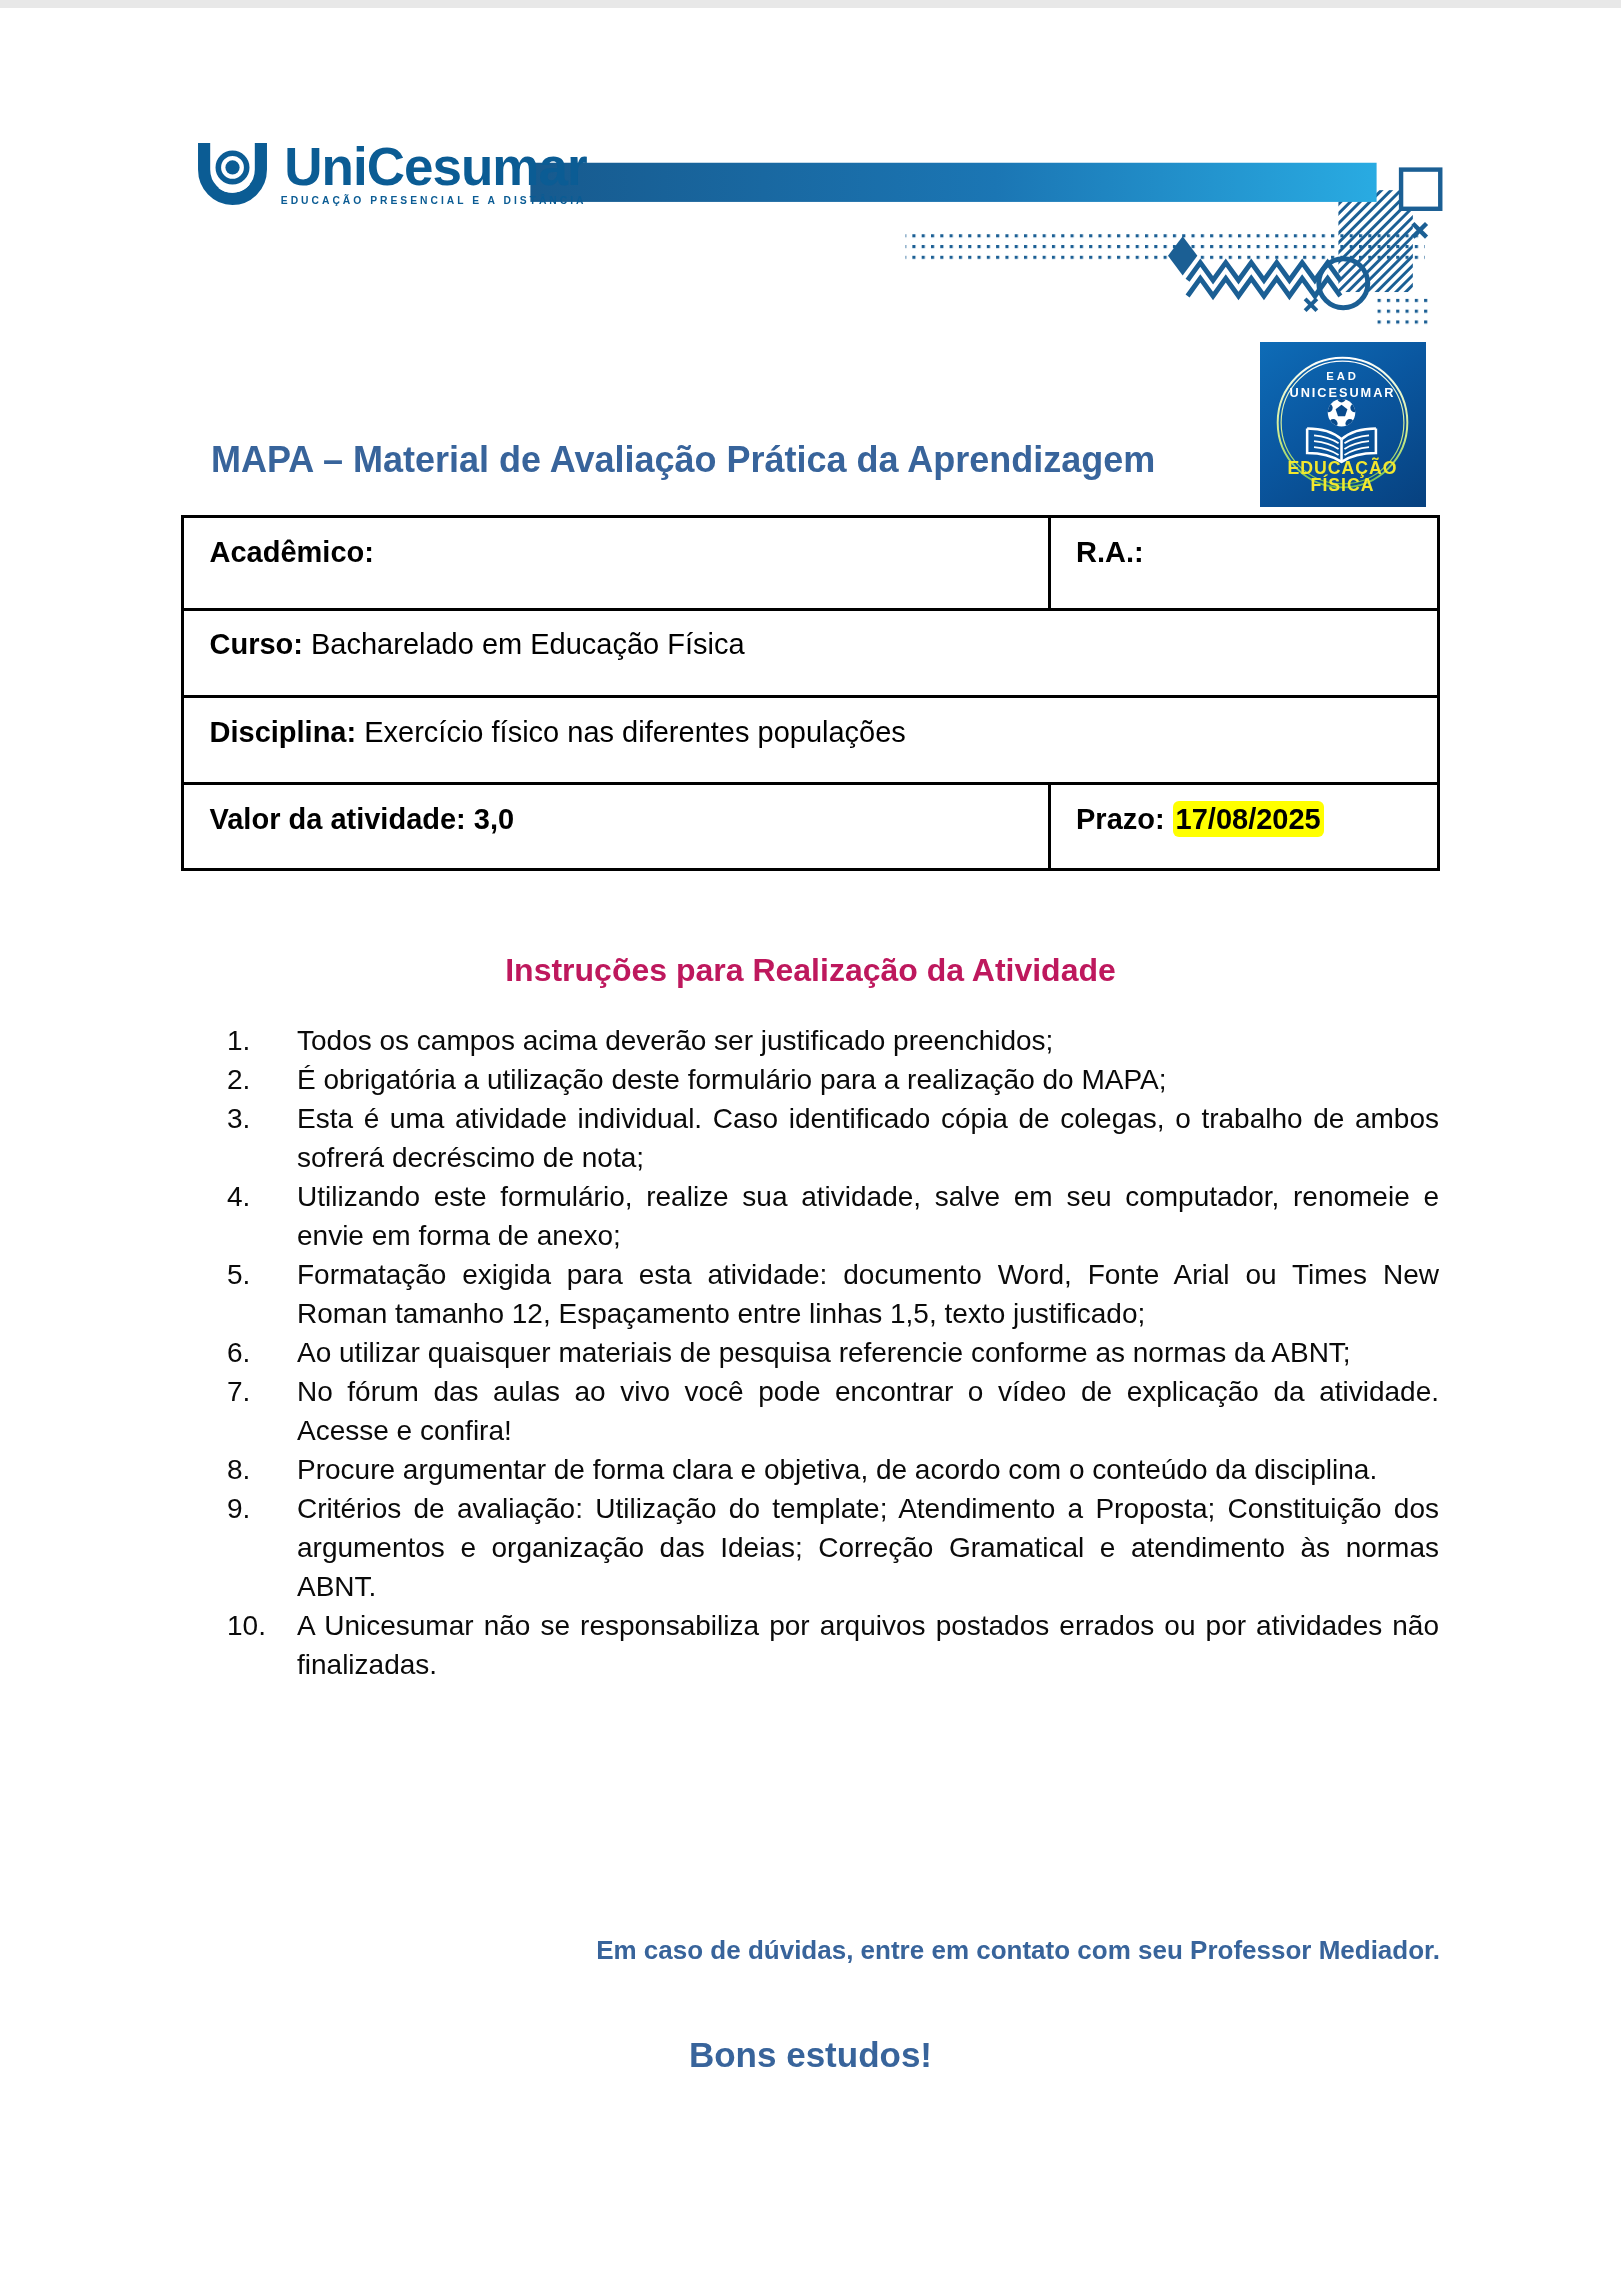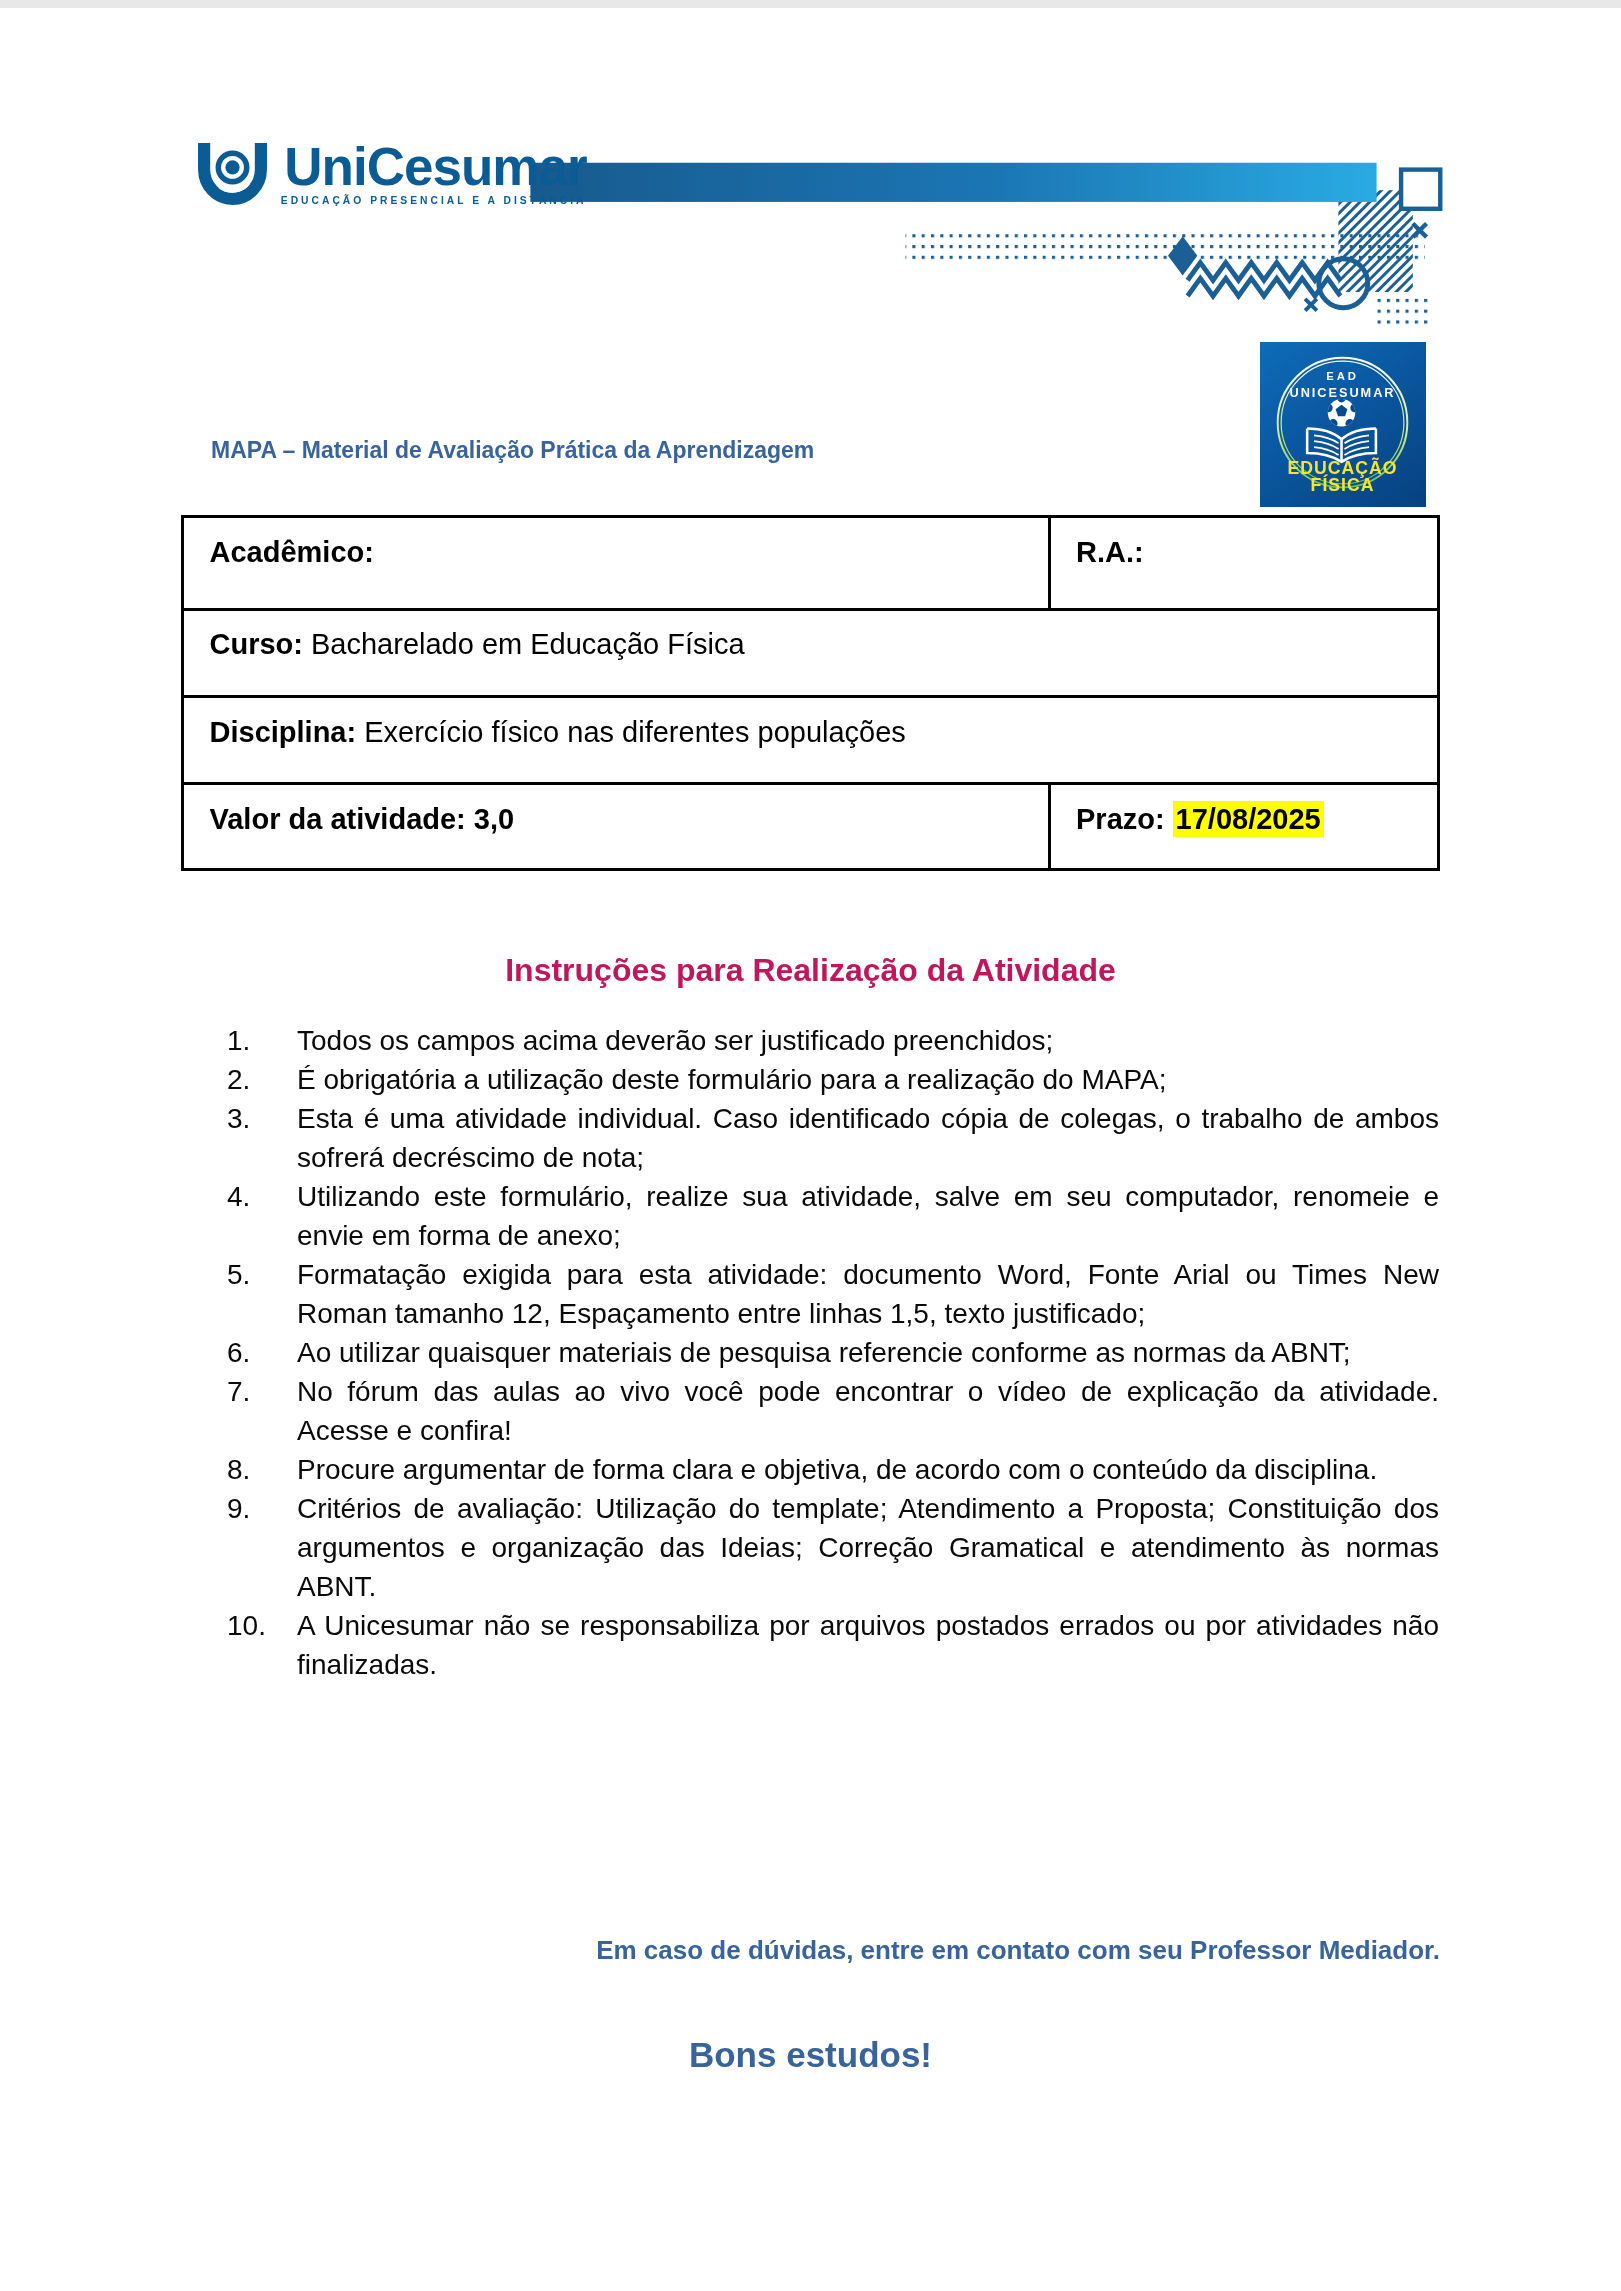--- a/index.html
+++ b/index.html
@@ -12,32 +12,32 @@
   .logo-name{font-size:53px;font-weight:bold;color:#0b5c94;letter-spacing:-1px;line-height:51px;}
   .logo-tagline{font-size:10.3px;font-weight:bold;color:#0b5c94;letter-spacing:3px;margin-top:2.9px;white-space:nowrap;}
   .deco-svg{position:absolute;left:0;top:0;pointer-events:none;}
 
   
   .badge{position:absolute;left:1260px;top:334px;width:166px;height:165px;
          background:linear-gradient(145deg,#0e6cb7 0%,#0a57a0 45%,#07417f 100%);}
   .badge svg{display:block;}
 
   
-  .doc-title{position:absolute;left:211px;top:406px;font-size:23px;font-weight:bold;color:#38649b;line-height:43px;}
+  .doc-title{position:absolute;left:211px;top:406px;font-size:36px;font-weight:bold;color:#38649b;line-height:43px;}
 
   
   .info-table{position:absolute;left:181px;top:507px;width:1259px;border-collapse:collapse;table-layout:fixed;}
   .info-table td{border:3.9px solid #000;vertical-align:top;padding:15.7px 0 0 25.5px;
                  font-size:29px;line-height:37px;}
   .info-table .lbl{font-weight:bold;}
   .info-table tr:nth-child(1) td{height:74px;}
   .info-table tr:nth-child(2) td{height:69px;}
   .info-table tr:nth-child(3) td{height:68px;}
   .info-table tr:nth-child(4) td{height:67px;}
-  .hl{background:#ffff00;font-weight:bold;padding:2px 2.9px;}
+  .hl{background:#ffff00;font-weight:bold;padding:2px 2.9px;border-radius:6px;}
 
   
   .ins-heading{position:absolute;left:181px;top:917px;width:1259px;text-align:center;
                font-size:32px;font-weight:bold;color:#be185d;}
   .ins-list{position:absolute;left:227px;top:1013px;width:1212px;margin:0;padding:0;list-style:none;}
   .ins-item{position:relative;padding-left:70px;font-size:28px;line-height:39px;color:#0a0a0a;}
   .ins-item .num{position:absolute;left:0;top:0;width:63px;}
   .ins-item .itxt{text-align:justify;}
 
   

